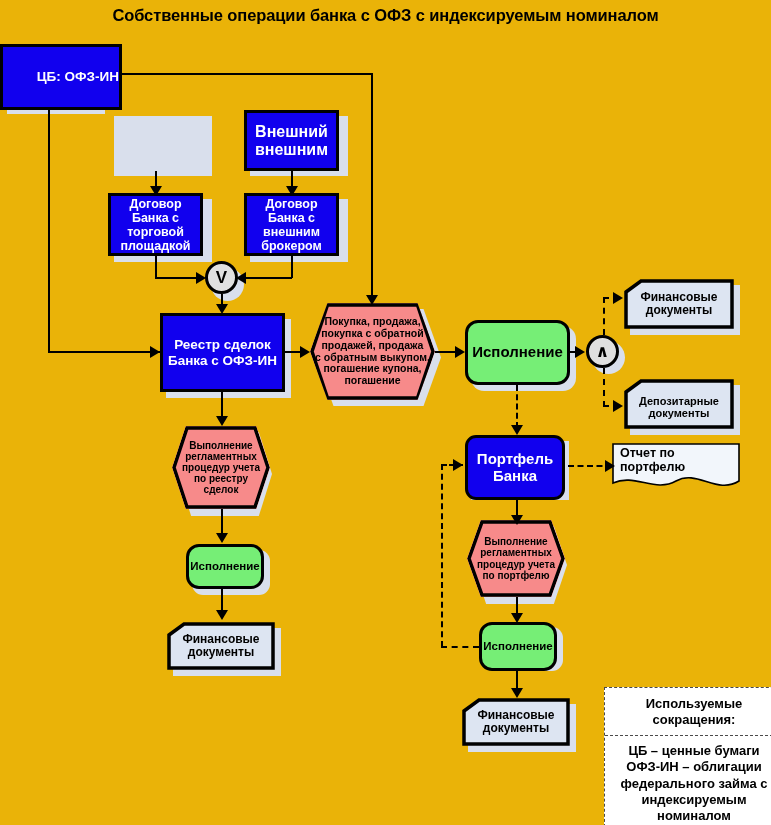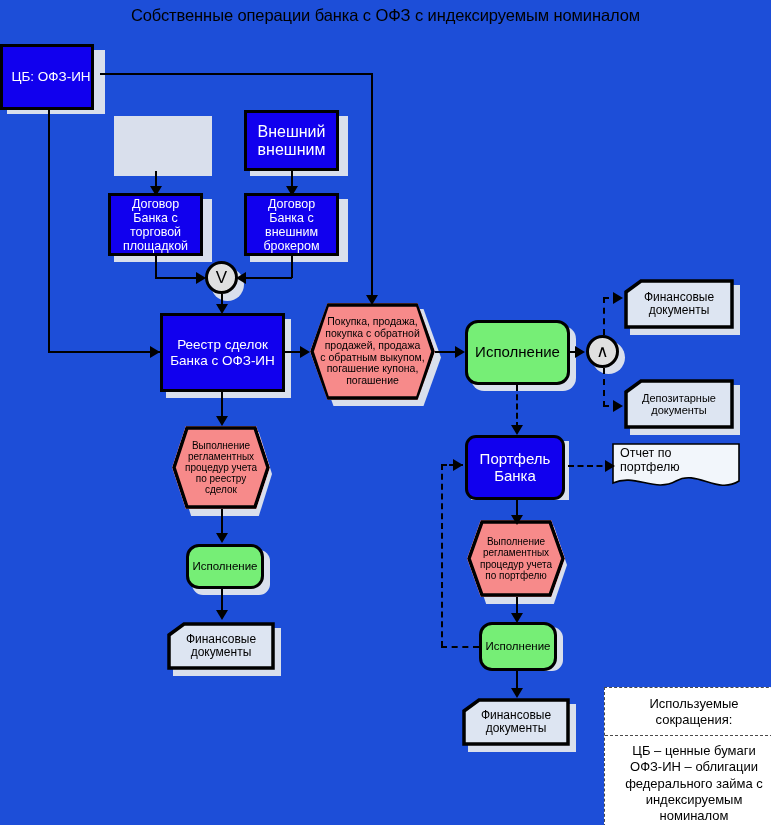--- a/index.html
+++ b/index.html
@@ -6,21 +6,22 @@
   html, body {
     margin: 0; padding: 0;
     background: #ffffff;
     font-family: "Liberation Sans", "DejaVu Sans", sans-serif;
   }
   #canvas {
     position: relative;
     width: 771px;
     height: 825px;
     overflow: hidden;
-    background: #1d4ed8;
+    background: #eab308;
+    font-weight: bold;
   }
   .title {
     position: absolute;
     left: 0; top: 6px;
     width: 771px;
     text-align: center;
     font-size: 16.5px;
     color: #000;
     letter-spacing: -0.1px;
   }
@@ -210,21 +211,21 @@
   <div class="ln lnv" style="left:221px; top:392px; height:28px;"></div>
   <div class="arw arw-d" style="left:216px; top:416px;"></div>
 
   <div class="ln lnv" style="left:221px; top:509px; height:28px;"></div>
   <div class="arw arw-d" style="left:216px; top:533px;"></div>
 
   <div class="ln lnv" style="left:221px; top:589px; height:26px;"></div>
   <div class="arw arw-d" style="left:216px; top:610px;"></div>
 
   <div class="shadow" style="left:7px; top:50px; width:98px; height:64px;"></div>
-  <div class="node box-blue" style="left:0px; top:44px; width:94px; height:66px; font-size:13.5px; justify-content:center; padding-left:8px;">
+  <div class="node box-blue" style="left:0px; top:44px; width:122px; height:66px; font-size:13.5px; justify-content:flex-end; padding-left:8px;">
     <span>ЦБ: ОФЗ-ИН</span>
   </div>
 
   <div class="shadow" style="left:114px; top:116px; width:98px; height:60px;"></div>
 
   <div class="shadow" style="left:250px; top:116px; width:98px; height:60px;"></div>
   <div class="node box-blue" style="left:244px; top:110px; width:95px; height:61px; font-size:16px;">
     <span>Внешний
 внешним</span>
   </div>
@@ -282,21 +283,21 @@
   <div class="shadow" style="left:630px; top:285px; width:110px; height:50px; clip-path:polygon(14% 0%,100% 0%,100% 100%,0% 100%,0% 22%);"></div>
   <div class="node doc-flag" style="left:624px; top:279px; width:110px; height:50px; background:none;">
     <svg width="110" height="50" style="position:absolute; left:0; top:0;">
       <polygon points="17,2 108,2 108,48 2,48 2,13" fill="#dde5f2" stroke="#000" stroke-width="3.5"></polygon>
     </svg>
     <span class="hex-in" style="font-size:12px;">Финансовые
 документы</span>
   </div>
 
   <div class="shadow" style="left:630px; top:385px; width:110px; height:50px; clip-path:polygon(14% 0%,100% 0%,100% 100%,0% 100%,0% 22%);"></div>
-  <div class="node doc-flag" style="left:624px; top:379px; width:110px; height:50px; background:none;">
+  <div class="node doc-flag" style="left:624px; top:379px; width:110px; height:56px; background:none;">
     <svg width="110" height="50" style="position:absolute; left:0; top:0;">
       <polygon points="17,2 108,2 108,48 2,48 2,13" fill="#dde5f2" stroke="#000" stroke-width="3.5"></polygon>
     </svg>
     <span class="hex-in" style="font-size:11px;">Депозитарные
 документы</span>
   </div>
 
   <div class="shadow" style="left:471px; top:441px; width:98px; height:59px;"></div>
   <div class="node box-blue" style="left:465px; top:435px; width:100px; height:65px; font-size:15px;border-radius:11px;">
     <span>Портфель

